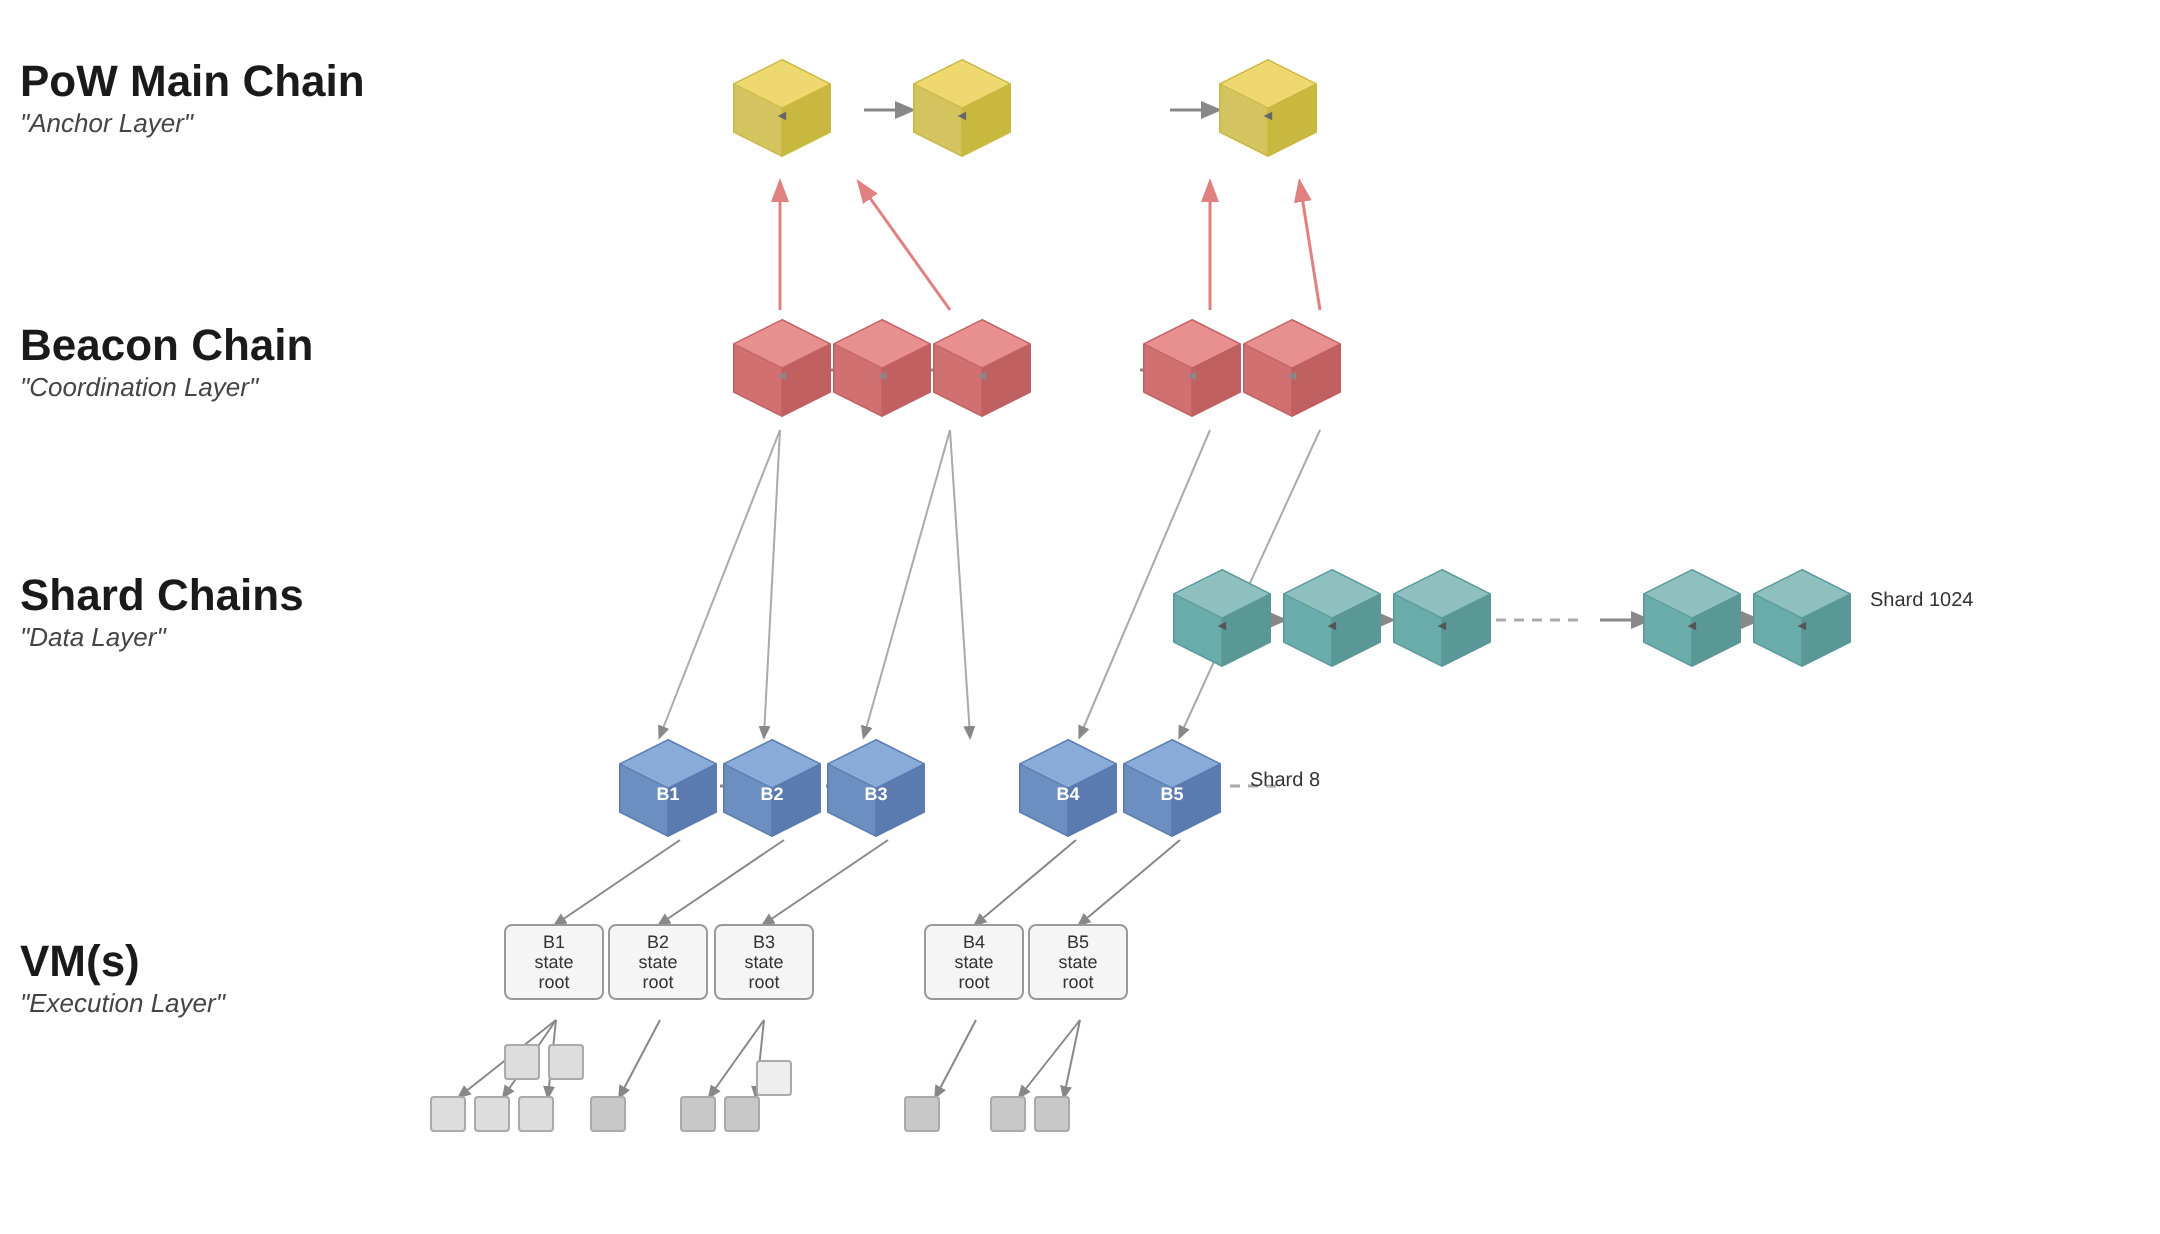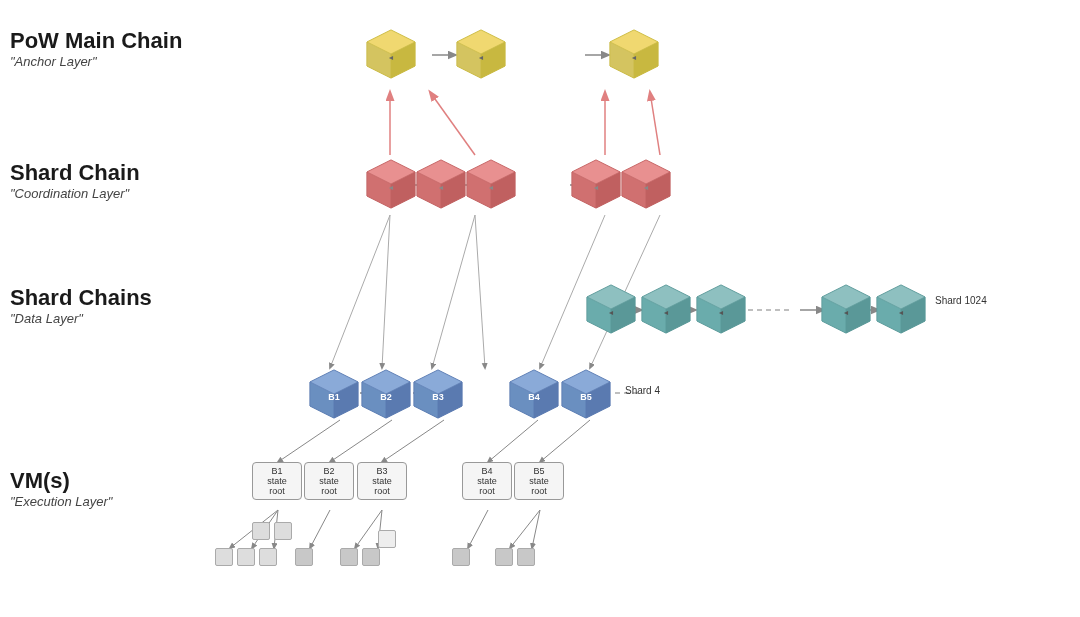--- a/index.html
+++ b/index.html
@@ -152,21 +152,21 @@
       </marker>
     </defs>
   </svg>
 
   <div class="layer-label" style="top:28px;">
     <div class="main-label">PoW Main Chain</div>
     <div class="sub-label">"Anchor Layer"</div>
   </div>
 
   <div class="layer-label" style="top:160px;">
-    <div class="main-label">Shard Chain</div>
+    <div class="main-label">Beacon Chain</div>
     <div class="sub-label">"Coordination Layer"</div>
   </div>
 
   <div class="layer-label" style="top:468px;">
     <div class="main-label">VM(s)</div>
     <div class="sub-label">"Execution Layer"</div>
   </div>
 
   <div class="layer-label" style="top:285px;">
     <div class="main-label">Shard Chains</div>
@@ -341,21 +341,21 @@
   <div style="position:absolute; left:560px; top:368px;">
     <svg width="52" height="52" viewBox="0 0 52 52">
         <polygon points="26,2 50,14 50,38 26,50 2,38 2,14" fill="#b8ccec" stroke="#5a7ab0" stroke-width="1"></polygon>
         <polygon points="26,2 50,14 26,26 2,14" fill="#8aaad8" stroke="#5a7ab0" stroke-width="0.5"></polygon>
         <polygon points="2,14 26,26 26,50 2,38" fill="#6a8fc0" stroke="#5a7ab0" stroke-width="0.5"></polygon>
         <polygon points="50,14 26,26 26,50 50,38" fill="#5a7ab0" stroke="#5a7ab0" stroke-width="0.5"></polygon>
         <text x="26" y="32" text-anchor="middle" font-size="9" fill="#fff" font-weight="bold">B5</text>
       </svg>
   </div>
 
-  <div class="shard-label" style="left:625px; top:385px;">Shard 4</div>
+  <div class="shard-label" style="left:625px; top:385px;">Shard 8</div>
 
   <div class="vm-box" style="left:252px; top:462px;">
     <div>B1</div>
     <div>state</div>
     <div>root</div>
   </div>
   <div class="vm-box" style="left:304px; top:462px;">
     <div>B2</div>
     <div>state</div>
     <div>root</div>

